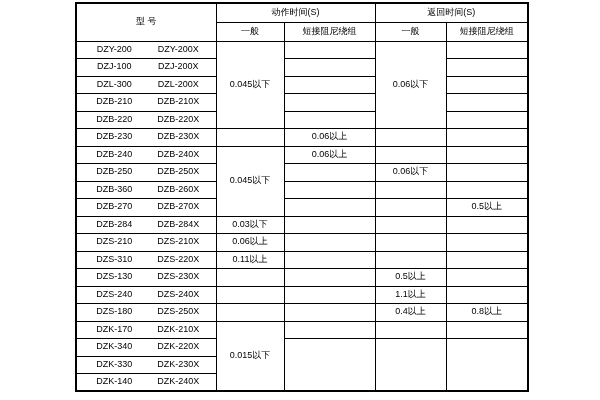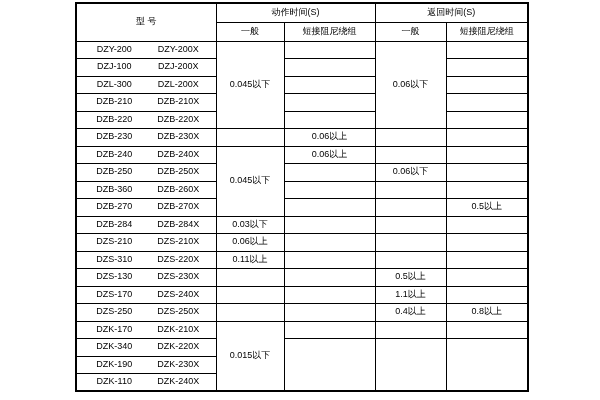--- a/index.html
+++ b/index.html
@@ -232,33 +232,33 @@
             </div>
           </td>
           <td></td>
           <td></td>
           <td>0.5以上</td>
           <td></td>
         </tr>
         <tr>
           <td class="model-cell">
             <div class="model-wrap">
-              <span class="model-name">DZS-170</span>
+              <span class="model-name">DZS-240</span>
               <span class="model-name">DZS-240X</span>
             </div>
           </td>
           <td></td>
           <td></td>
           <td>1.1以上</td>
           <td></td>
         </tr>
         <tr>
           <td class="model-cell">
             <div class="model-wrap">
-              <span class="model-name">DZS-250</span>
+              <span class="model-name">DZS-180</span>
               <span class="model-name">DZS-250X</span>
             </div>
           </td>
           <td></td>
           <td></td>
           <td>0.4以上</td>
           <td>0.8以上</td>
         </tr>
         <tr>
           <td class="model-cell">
@@ -279,28 +279,28 @@
               <span class="model-name">DZK-220X</span>
             </div>
           </td>
           <td rowspan="3"></td>
           <td rowspan="3"></td>
           <td rowspan="3"></td>
         </tr>
         <tr>
           <td class="model-cell">
             <div class="model-wrap">
-              <span class="model-name">DZK-190</span>
+              <span class="model-name">DZK-330</span>
               <span class="model-name">DZK-230X</span>
             </div>
           </td>
         </tr>
         <tr>
           <td class="model-cell">
             <div class="model-wrap">
-              <span class="model-name">DZK-110</span>
+              <span class="model-name">DZK-140</span>
               <span class="model-name">DZK-240X</span>
             </div>
           </td>
         </tr>
       </tbody>
   </table>
 </div>
 
 </body></html>

